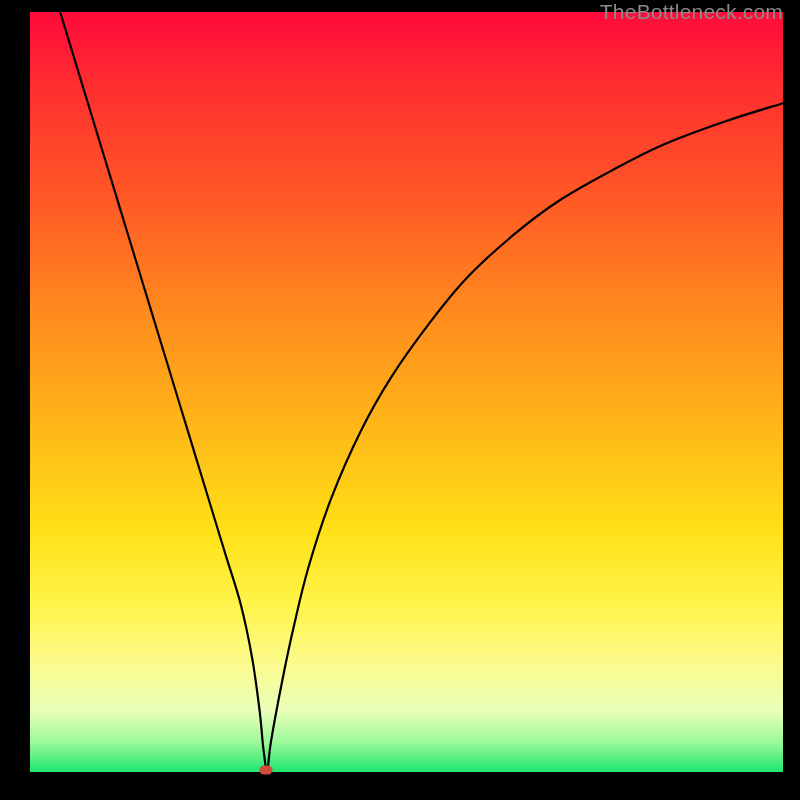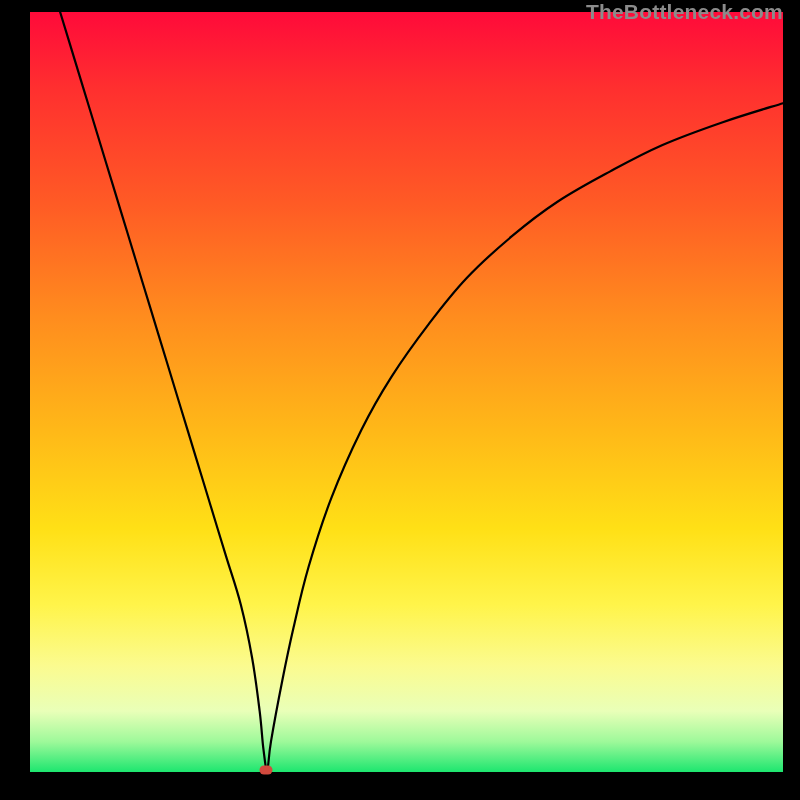--- a/index.html
+++ b/index.html
@@ -45,21 +45,21 @@
     width: 100%;
     height: 100%;
     overflow: visible;
   }
   .watermark {
     position: absolute;
     top: 0px;
     right: 17px;
     color: #8b8b8b;
     font-size: 21px;
-    font-weight: 700;
+    font-weight: 400;
     letter-spacing: 0.2px;
     user-select: none;
     text-align: right;
   }
   .marker {
     position: absolute;
     width: 13px;
     height: 9px;
     border-radius: 5px;
     background: #d24a3e;

